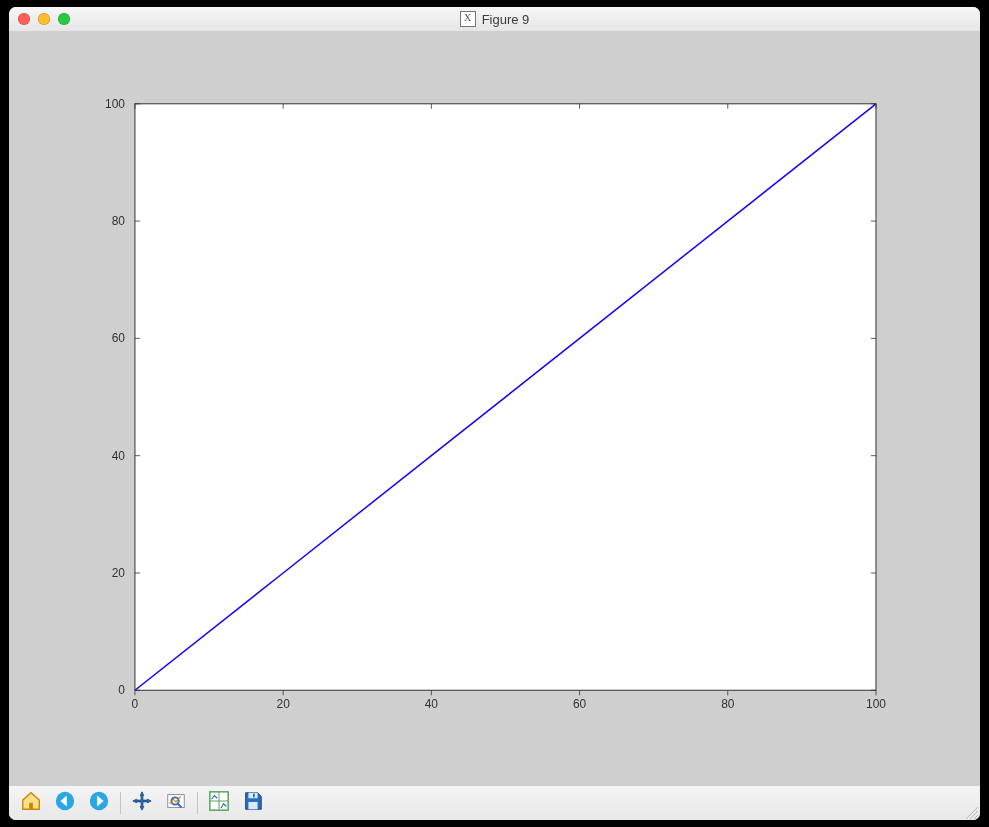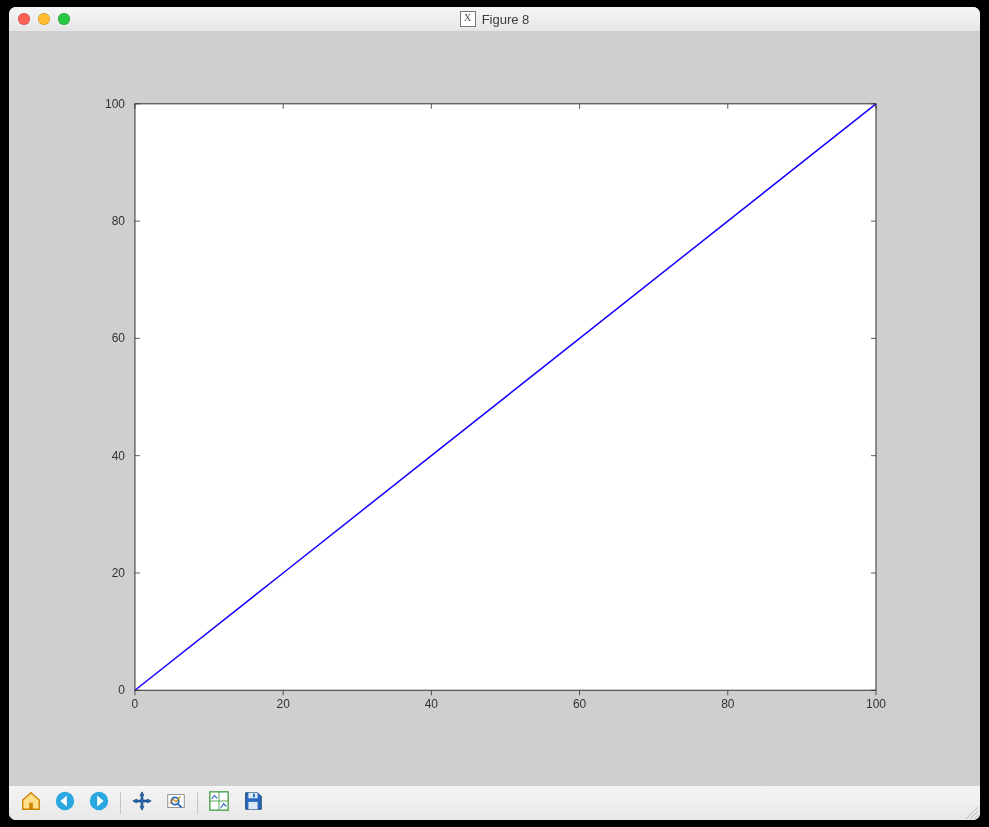--- a/index.html
+++ b/index.html
@@ -113,21 +113,21 @@
 <div class="window">
 
   <div class="titlebar">
     <div class="traffic">
       <div class="dot red"></div>
       <div class="dot yellow"></div>
       <div class="dot green"></div>
     </div>
     <div class="title-center">
       <span class="xicon">X</span>
-      <span>Figure 8</span>
+      <span>Figure 9</span>
     </div>
   </div>
 
   <div class="figure-area">
     <svg class="plot-svg" id="plot-svg" viewBox="0 0 971 755">
         <rect x="125" y="72" width="743" height="588" fill="#ffffff"></rect>
         <line x1="125" y1="660" x2="125" y2="665" stroke="#333" stroke-width="0.8"></line>
         <line x1="125" y1="72" x2="125" y2="77" stroke="#333" stroke-width="0.8"></line>
         <text x="125" y="678" text-anchor="middle" class="tick-label">0</text>
         <line x1="273.6" y1="660" x2="273.6" y2="665" stroke="#333" stroke-width="0.8"></line>

